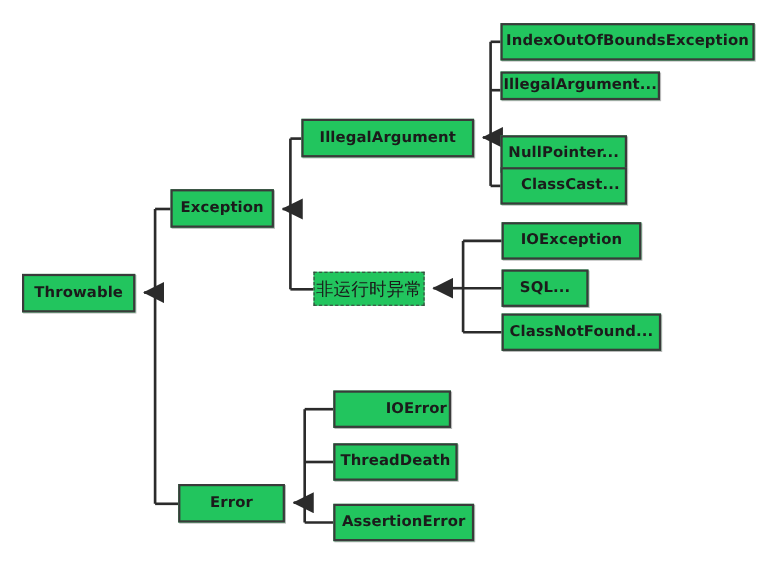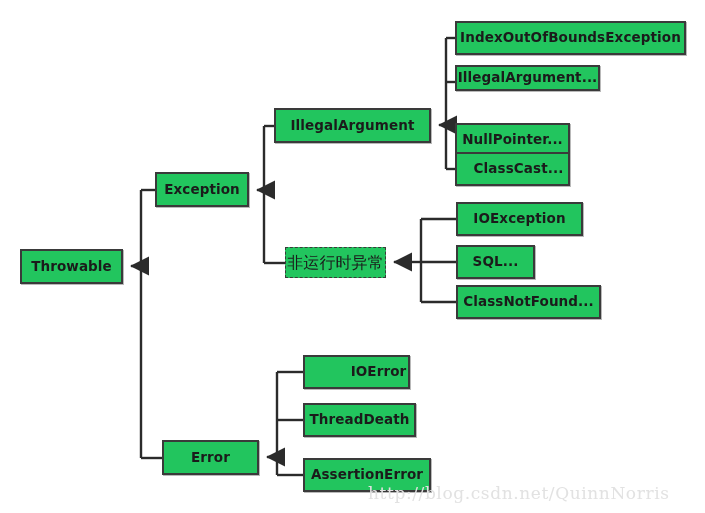--- a/index.html
+++ b/index.html
@@ -164,14 +164,13 @@
         <span class="node-label">IOError</span>
       </div>
       <div class="node-box" style="left: 303px; top: 403px; width: 113px; height: 34px;">
         <span class="node-label">ThreadDeath</span>
       </div>
       <div class="node-box" style="left: 303px; top: 458px; width: 128px; height: 34px;">
         <span class="node-label">AssertionError</span>
       </div>
     </div>
 
-  <div id="watermark">http://blog.csdn.net/QuinnNorris</div>
 </div>
 
 </body></html>

